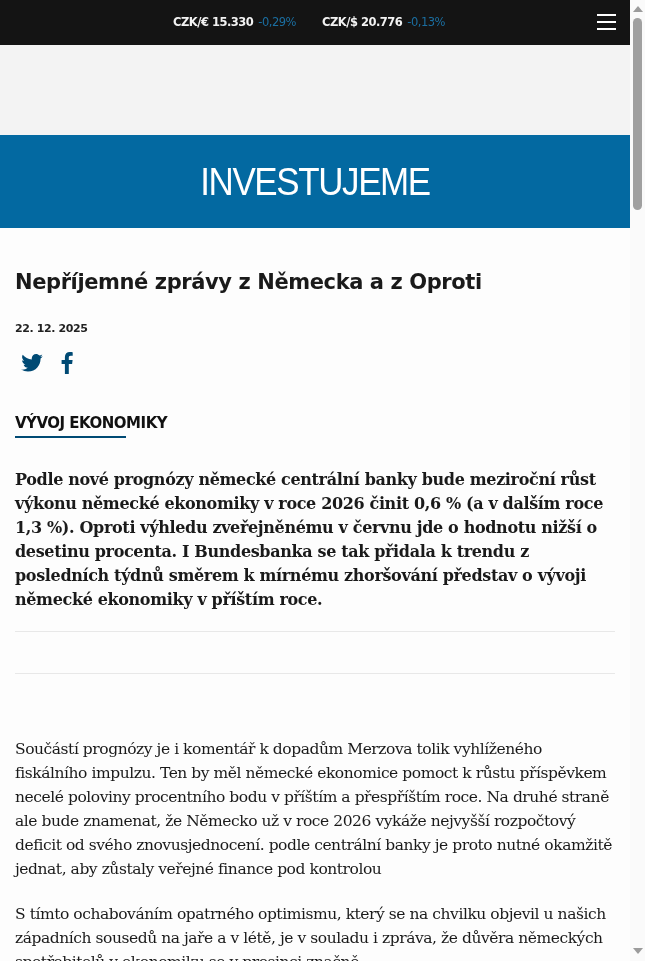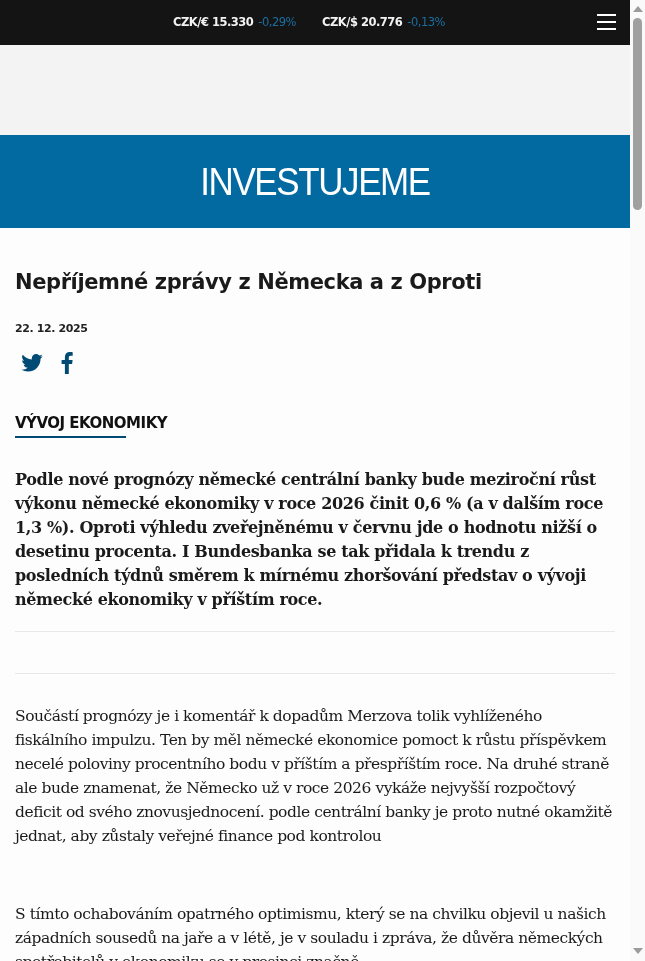--- a/index.html
+++ b/index.html
@@ -29,21 +29,21 @@
     .share { position: absolute; left: 6px; top: 124px; display: flex; gap: 18px; align-items: center; }
     .share svg { display: block; }
     .category { position: absolute; left: 0; top: 186px; font-size: 15px; font-weight: bold; color: #111; letter-spacing: -0.5px; }
     .category-underline { position: absolute; left: 0; top: 208px; width: 111px; height: 2px; background: #004a74; }
 
     .lead { position: absolute; left: 0; top: 240px; width: 600px; font-family: "DejaVu Serif", serif; font-weight: bold; font-size: 16px; line-height: 24px; color: #1a1a1a; letter-spacing: -0.35px; }
     .divider { position: absolute; left: 0; width: 600px; height: 1px; background: #e8e8e8; }
     .divider-1 { top: 403px; }
     .divider-2 { top: 445px; }
     .body-p { position: absolute; left: 0; width: 600px; font-family: "DejaVu Serif", serif; font-size: 15.5px; line-height: 24px; color: #1a1a1a; letter-spacing: -0.45px; }
-    .p1 { top: 476px; }
+    .p1 { top: 509px; }
     .p2 { top: 674px; }
 
     .scrollbar { position: absolute; left: 630px; top: 0; width: 15px; height: 961px; background: #fafafa; }
     .scroll-up { position: absolute; left: 3px; top: 6px; width: 0; height: 0; border-left: 5px solid transparent; border-right: 5px solid transparent; border-bottom: 6px solid #9b9b9b; }
     .scroll-thumb { position: absolute; left: 3px; top: 18px; width: 9px; height: 192px; background: #a0a0a0; border-radius: 5px; }
     .scroll-down { position: absolute; left: 3px; top: 948px; width: 0; height: 0; border-left: 5px solid transparent; border-right: 5px solid transparent; border-top: 6px solid #9b9b9b; }
   </style>
 </head>
 <body>
 

